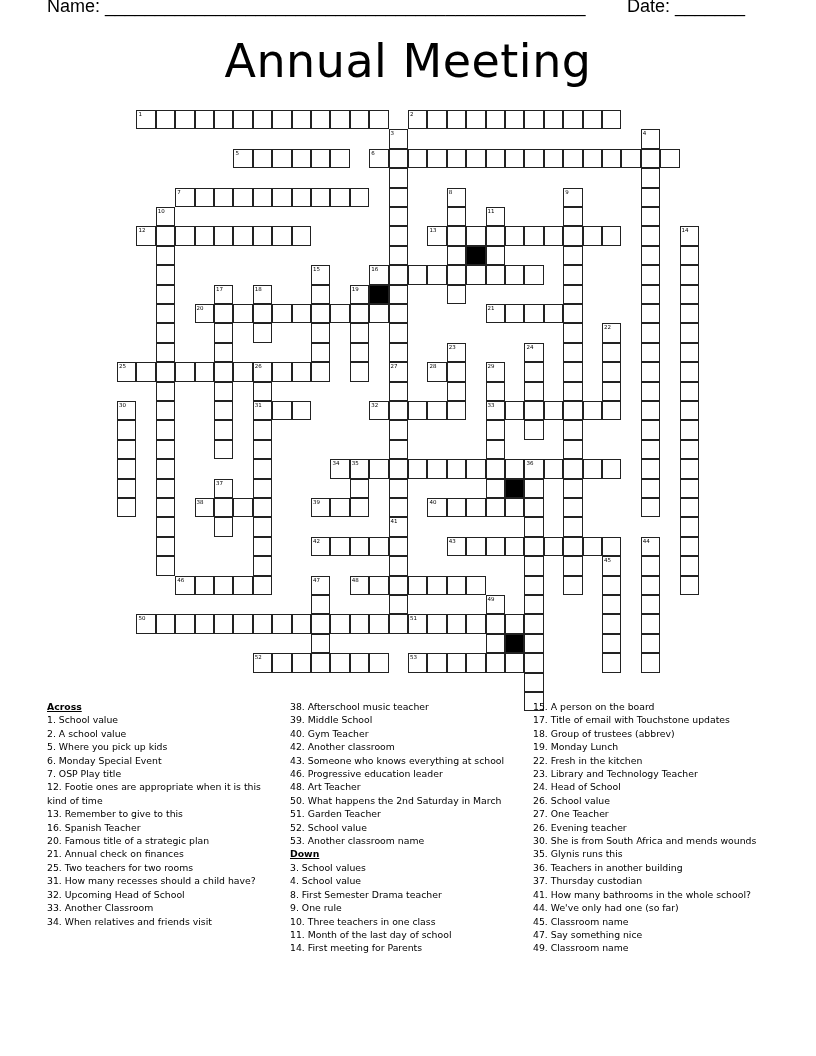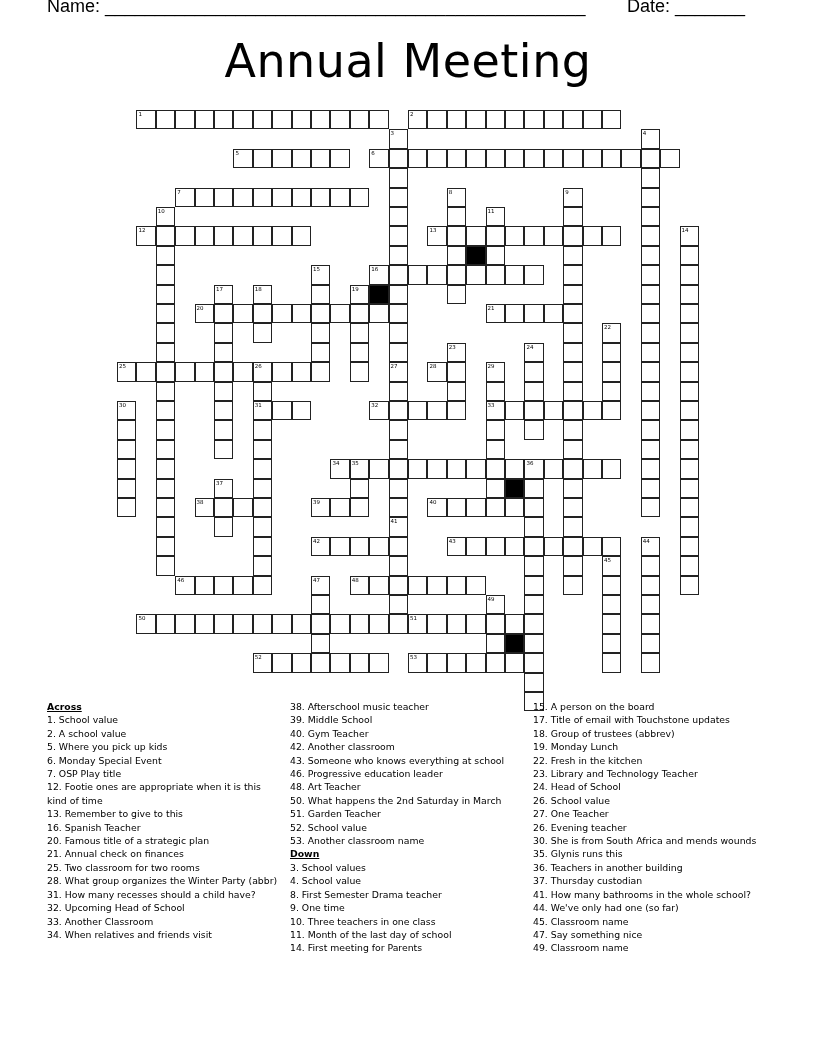--- a/index.html
+++ b/index.html
@@ -526,22 +526,21 @@
     <div class="c"><b>1. </b><span>School value</span></div>
     <div class="c"><b>2. </b><span>A school value</span></div>
     <div class="c"><b>5. </b><span>Where you pick up kids</span></div>
     <div class="c"><b>6. </b><span>Monday Special Event</span></div>
     <div class="c"><b>7. </b><span>OSP Play title</span></div>
     <div class="c"><b>12. </b><span>Footie ones are appropriate when it is this kind of time</span></div>
     <div class="c"><b>13. </b><span>Remember to give to this</span></div>
     <div class="c"><b>16. </b><span>Spanish Teacher</span></div>
     <div class="c"><b>20. </b><span>Famous title of a strategic plan</span></div>
     <div class="c"><b>21. </b><span>Annual check on finances</span></div>
-    <div class="c"><b>25. </b><span>Two classroom for two rooms</span></div>
-    <div class="c"><b>28. </b><span>What group organizes the Winter Party (abbr)</span></div>
+    <div class="c"><b>25. </b><span>Two teachers for two rooms</span></div>
     <div class="c"><b>31. </b><span>How many recesses should a child have?</span></div>
     <div class="c"><b>32. </b><span>Upcoming Head of School</span></div>
     <div class="c"><b>33. </b><span>Another Classroom</span></div>
     <div class="c"><b>34. </b><span>When relatives and friends visit</span></div>
   </div>
 <div class="clues" id="col2" style="left:290px; width:232px;">
     <div class="c"><b>38. </b><span>Afterschool music teacher</span></div>
     <div class="c"><b>39. </b><span>Middle School</span></div>
     <div class="c"><b>40. </b><span>Gym Teacher</span></div>
     <div class="c"><b>42. </b><span>Another classroom</span></div>
@@ -549,21 +548,21 @@
     <div class="c"><b>46. </b><span>Progressive education leader</span></div>
     <div class="c"><b>48. </b><span>Art Teacher</span></div>
     <div class="c"><b>50. </b><span>What happens the 2nd Saturday in March</span></div>
     <div class="c"><b>51. </b><span>Garden Teacher</span></div>
     <div class="c"><b>52. </b><span>School value</span></div>
     <div class="c"><b>53. </b><span>Another classroom name</span></div>
     <div class="h">Down</div>
     <div class="c"><b>3. </b><span>School values</span></div>
     <div class="c"><b>4. </b><span>School value</span></div>
     <div class="c"><b>8. </b><span>First Semester Drama teacher</span></div>
-    <div class="c"><b>9. </b><span>One time</span></div>
+    <div class="c"><b>9. </b><span>One rule</span></div>
     <div class="c"><b>10. </b><span>Three teachers in one class</span></div>
     <div class="c"><b>11. </b><span>Month of the last day of school</span></div>
     <div class="c"><b>14. </b><span>First meeting for Parents</span></div>
   </div>
 <div class="clues" id="col3" style="left:533px; width:240px;">
     <div class="c"><b>15. </b><span>A person on the board</span></div>
     <div class="c"><b>17. </b><span>Title of email with Touchstone updates</span></div>
     <div class="c"><b>18. </b><span>Group of trustees (abbrev)</span></div>
     <div class="c"><b>19. </b><span>Monday Lunch</span></div>
     <div class="c"><b>22. </b><span>Fresh in the kitchen</span></div>

